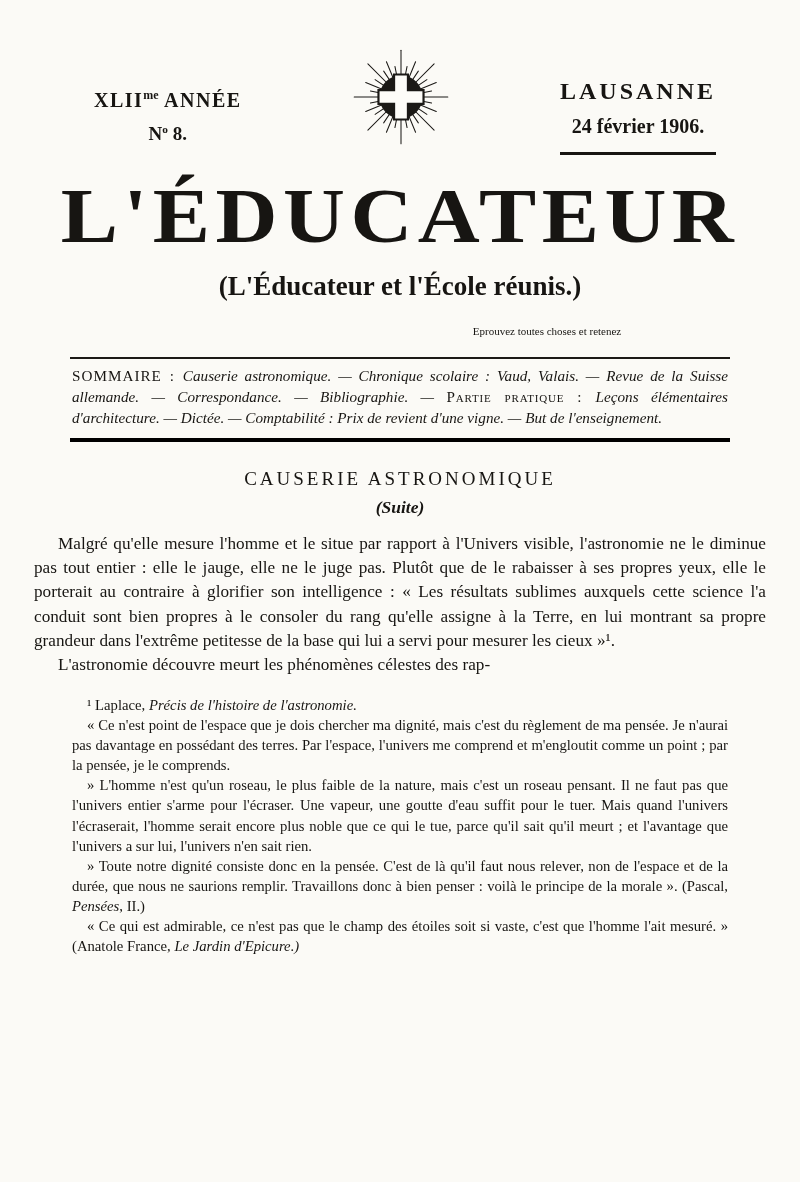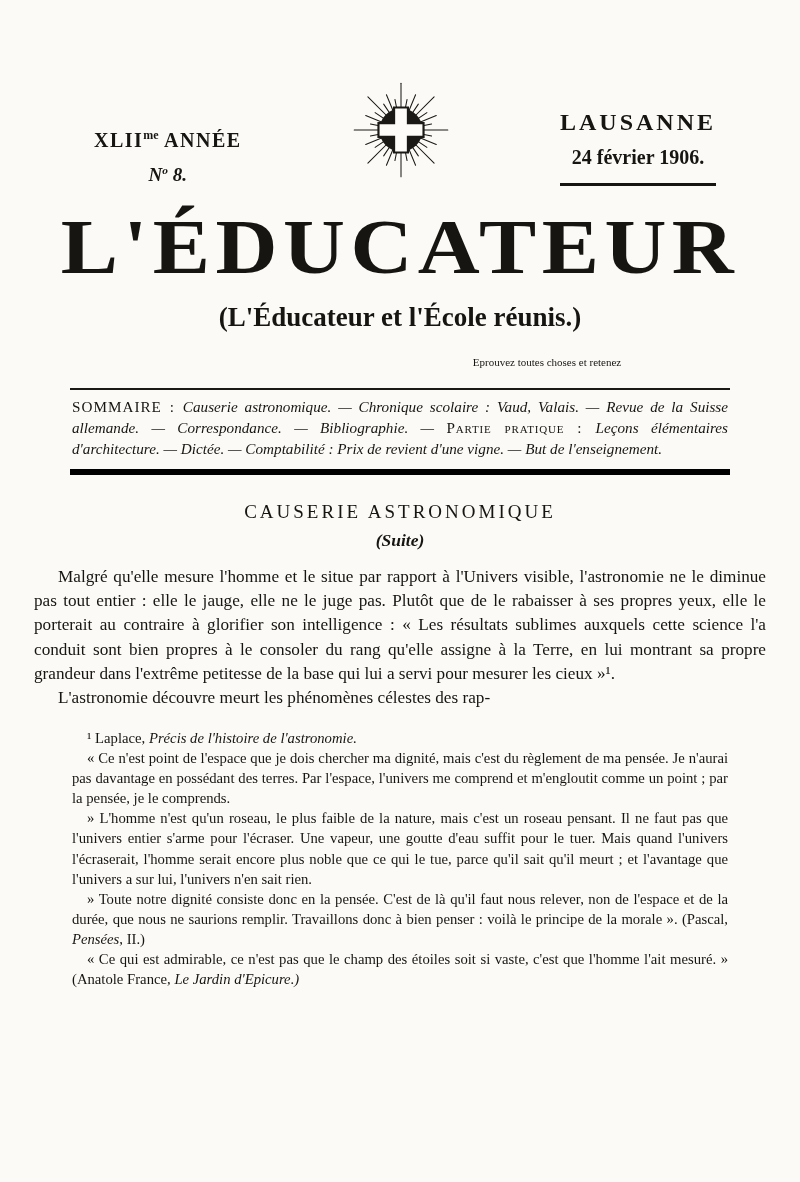--- a/index.html
+++ b/index.html
@@ -14,26 +14,26 @@
     margin: 0 auto;
     background: #fbfaf6;
     color: #171512;
     overflow: hidden;
     position: relative;
   }
   
   .masthead {
     display: flex;
     justify-content: space-between;
-    align-items: flex-end;
-    padding: 73px 84px 0 94px;
+    align-items: center;
+    padding: 42px 84px 0 94px;
   }
   .mast-left, .mast-right { padding-top: 36px; text-align: center; }
   .annee { font-size: 20px; font-weight: bold; letter-spacing: 1.5px; white-space: nowrap; }
-  .issue { font-size: 19px; font-weight: bold; margin-top: 12px; font-style: italic; }
+  .issue { font-size: 19px; font-weight: bold; margin-top: 12px; }
   .city  { font-size: 24px; font-weight: bold; letter-spacing: 3px; white-space: nowrap; }
   .date  { font-size: 20px; font-weight: bold; margin-top: 10px; white-space: nowrap; }
   .date-rule { height: 3px; background: #171512; margin-top: 14px; }
   .seg-sup { vertical-align: super; font-size: 60%; letter-spacing: 0; }
   
   .journal-title {
     margin: 22px 0 0;
     text-align: center;
     font-size: 78px;
     font-weight: bold;
@@ -53,21 +53,21 @@
     width: 270px;
     margin: 22px 118px 0 auto;
     text-align: center;
     font-size: 11px;
     line-height: 1.4;
   }
   
   .sommaire {
     margin: 18px 70px 0;
     border-top: 2px solid #1b1916;
-    border-bottom: 6px solid #000000;
+    border-bottom: 4px solid #000000;
     padding: 7px 2px 9px;
     font-size: 15.2px;
     line-height: 1.38;
     text-align: justify;
   }
   .seg-label { letter-spacing: 1px; }
   .seg-smallcaps { font-variant: small-caps; letter-spacing: 0.8px; font-style: normal; }
   .seg-italic { font-style: italic; }
   
   .article-heading {

